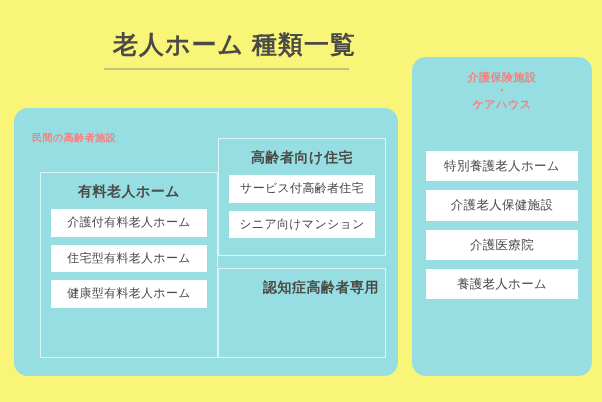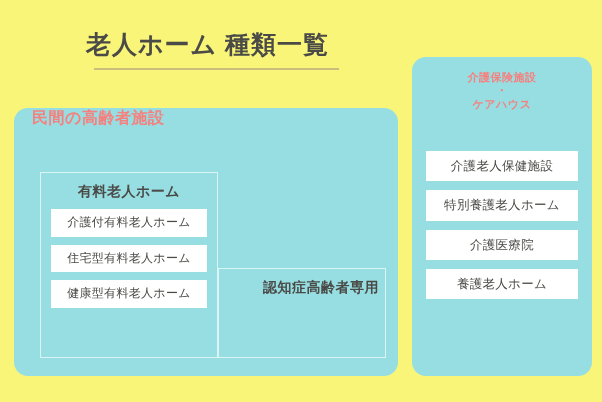--- a/index.html
+++ b/index.html
@@ -15,24 +15,24 @@
     position: relative;
   }
   .canvas {
     position: absolute;
     inset: 0;
   }
 
   
   .title-block {
     position: absolute;
-    left: 86px;
+    left: 96px;
     top: 30px;
     width: 260px;
-    text-align: left;
+    text-align: right;
   }
   .title-text {
     font-size: 25px;
     font-weight: bold;
     color: #4A4A46;
     letter-spacing: 1px;
     line-height: 1.15;
     white-space: nowrap;
   }
   .title-rule {
@@ -64,22 +64,22 @@
   }
 
   .panel-heading {
     color: #F5817F;
     font-weight: bold;
     line-height: 1.22;
   }
   #heading-private {
     position: absolute;
     left: 18px;
-    top: 0;
-    font-size: 16px;
+    top: 24px;
+    font-size: 10px;
     letter-spacing: 0.5px;
   }
   #heading-public {
     position: absolute;
     left: 0;
     top: 14px;
     width: 180px;
     text-align: center;
     font-size: 11px;
     letter-spacing: 0.5px;
@@ -152,35 +152,40 @@
 
     <div class="panel-heading" id="heading-private">民間の高齢者施設</div>
 
     <div class="subgroup" id="group-yuryo">
       <div class="subgroup-title">有料老人ホーム</div>
       <div class="item item-wide">介護付有料老人ホーム</div>
       <div class="item item-wide">住宅型有料老人ホーム</div>
       <div class="item item-wide">健康型有料老人ホーム</div>
     </div>
 
+    <div class="subgroup" id="group-koreisha">
+      <div class="subgroup-title">高齢者向け住宅</div>
+      <div class="item item-wide">サービス付高齢者住宅</div>
+      <div class="item item-wide">シニア向けマンション</div>
+    </div>
 
     <div class="subgroup" id="group-ninchi">
       <div class="subgroup-title">認知症高齢者専用</div>
     </div>
   </div>
 
   <div class="panel" id="panel-public">
 
     <div class="panel-heading" id="heading-public">
       <div>介護保険施設</div>
       <div>・</div>
       <div>ケアハウス</div>
     </div>
 
     <div class="public-list">
+      <div class="item">特別養護老人ホーム</div>
       <div class="item">介護老人保健施設</div>
-      <div class="item">特別養護老人ホーム</div>
       <div class="item">介護医療院</div>
       <div class="item">養護老人ホーム</div>
     </div>
   </div>
 
 </div>
 
 </body></html>

